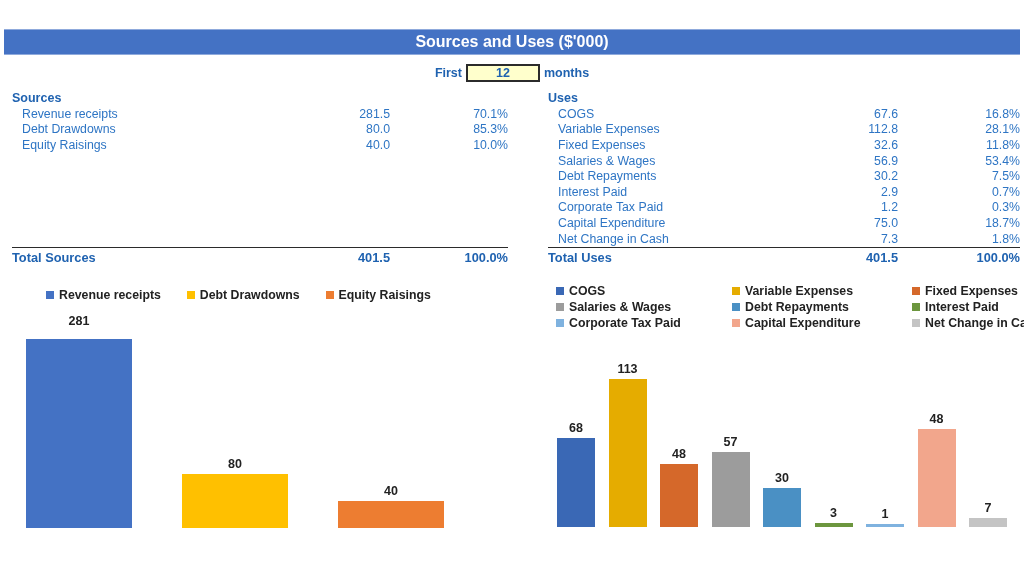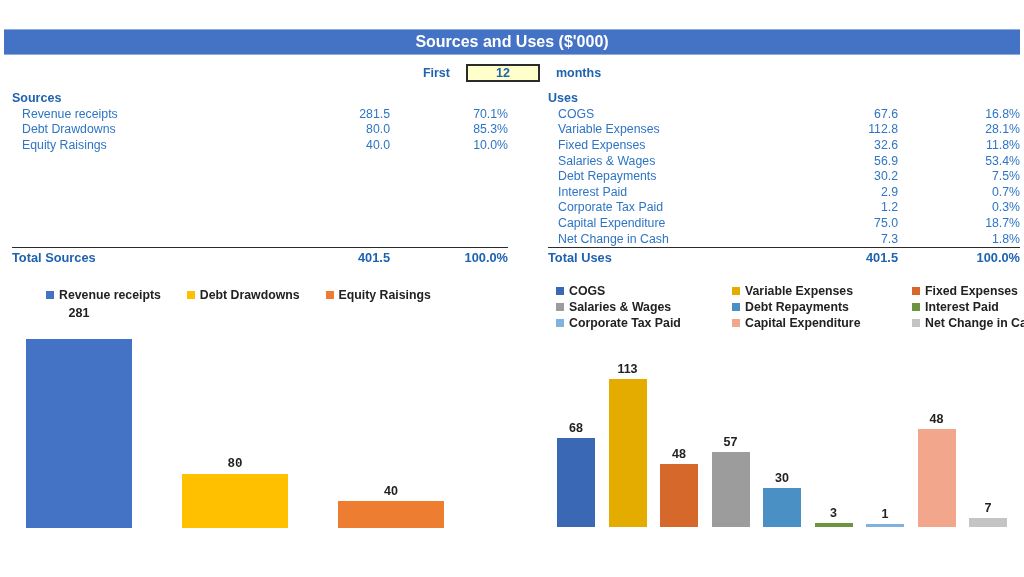--- a/index.html
+++ b/index.html
@@ -45,21 +45,21 @@
   
   .period-row {
     position: absolute;
     left: 0;
     top: 62px;
     width: 1024px;
     height: 22px;
     display: flex;
     align-items: center;
     justify-content: center;
-    gap: 16px;
+    gap: 4px;
   }
   .period-label {
     color: #1F62B0;
     font-size: 12.5px;
     font-weight: bold;
   }
   .period-input {
     width: 74px;
     height: 18px;
     background: #FFFFCC;
@@ -348,25 +348,25 @@
       <div class="legend-item">
         <span class="legend-swatch" style="background: rgb(196, 196, 196);"></span>
         <span>Net Change in Cash</span>
       </div>
     </div>
 
   <div class="chart left">
     <div class="plot" id="plot-sources">
         <div class="bar-col" style="left: 26px; width: 106px; bottom: 49px; height: 189px;">
           <div class="bar" style="height: 189px; background: rgb(68, 114, 196);"></div>
-          <div class="bar-label" style="bottom: 208px; margin-top: 16px;">281</div>
+          <div class="bar-label" style="bottom: 200px; margin-top: 16px;">281</div>
         </div>
         <div class="bar-col" style="left: 182px; width: 106px; bottom: 49px; height: 189px;">
           <div class="bar" style="height: 53.8078px; background: rgb(255, 192, 0);"></div>
-          <div class="bar-label" style="bottom: 56.8078px; font-family: Liberation Mono, monospace;">80</div>
+          <div class="bar-label" style="bottom: 56.8078px;">80</div>
         </div>
         <div class="bar-col" style="left: 338px; width: 106px; bottom: 49px; height: 189px;">
           <div class="bar" style="height: 26.9039px; background: rgb(237, 125, 49);"></div>
           <div class="bar-label" style="bottom: 29.9039px;">40</div>
         </div>
       </div>
   </div>
 
   <div class="chart right">
     <div class="plot" id="plot-uses">

